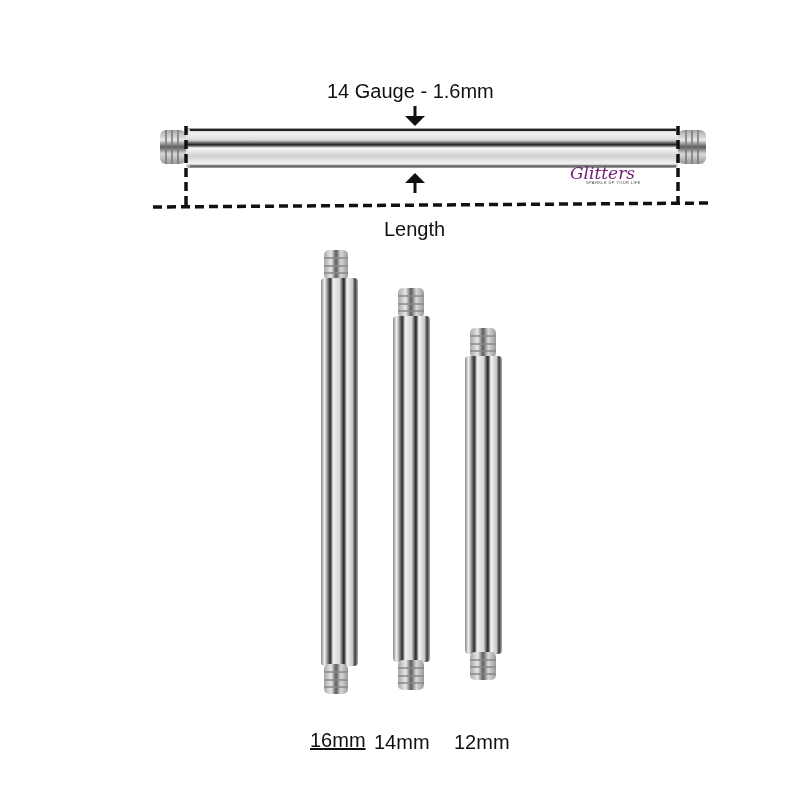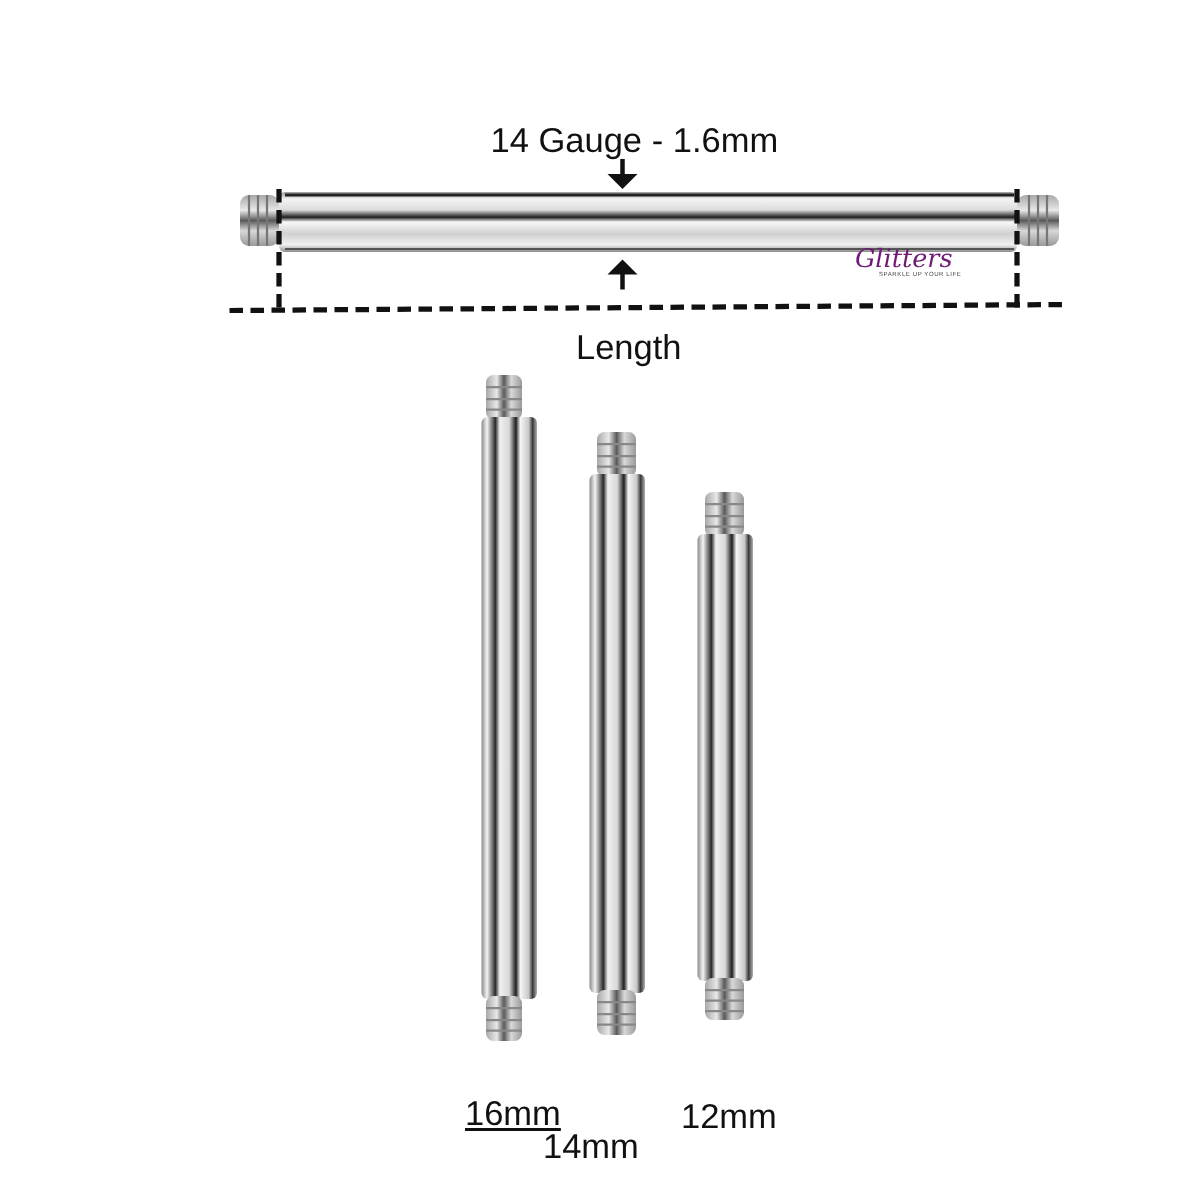--- a/index.html
+++ b/index.html
@@ -1,18 +1,18 @@
 <!DOCTYPE html>
 <html><head>
 <meta charset="utf-8">
 <style>
   html,body{margin:0;padding:0;background:#ffffff;}
   body{width:800px;height:800px;position:relative;overflow:hidden;font-family:"Liberation Sans",sans-serif;color:#111;}
   .abs{position:absolute;}
-  .label{font-size:23px;color:#111;white-space:nowrap;}
+  .label{font-size:20px;color:#111;white-space:nowrap;}
   svg{position:absolute;left:0;top:0;}
   .logo-script{font-family:"DejaVu Serif",serif;font-style:italic;font-size:17px;color:#701a75;}
   .logo-tag{font-size:4px;letter-spacing:0.4px;color:#444;}
 </style>
 </head>
 <body>
 
 <svg width="800" height="800" viewBox="0 0 800 800">
   <defs>
     <linearGradient id="steelH" x1="0" y1="0" x2="0" y2="1">
@@ -128,14 +128,14 @@
 
 <div class="abs label" style="left:327px;top:80px;">14 Gauge - 1.6mm</div>
 <div class="abs label" style="left:384px;top:218px;">Length</div>
 
 <div class="abs" style="left:570px;top:163px;width:90px;">
   <div class="logo-script">Glitters</div>
   <div class="logo-tag" style="margin-left:16px;margin-top:-3px;">SPARKLE UP YOUR LIFE</div>
 </div>
 
 <div class="abs label" style="left:310px;top:729px;text-decoration:underline;">16mm</div>
-<div class="abs label" style="left:362px;top:731px;margin-top:20px;">14mm</div>
+<div class="abs label" style="left:374px;top:731px;">14mm</div>
 <div class="abs label" style="left:454px;top:731px;">12mm</div>
 
 </body></html>

